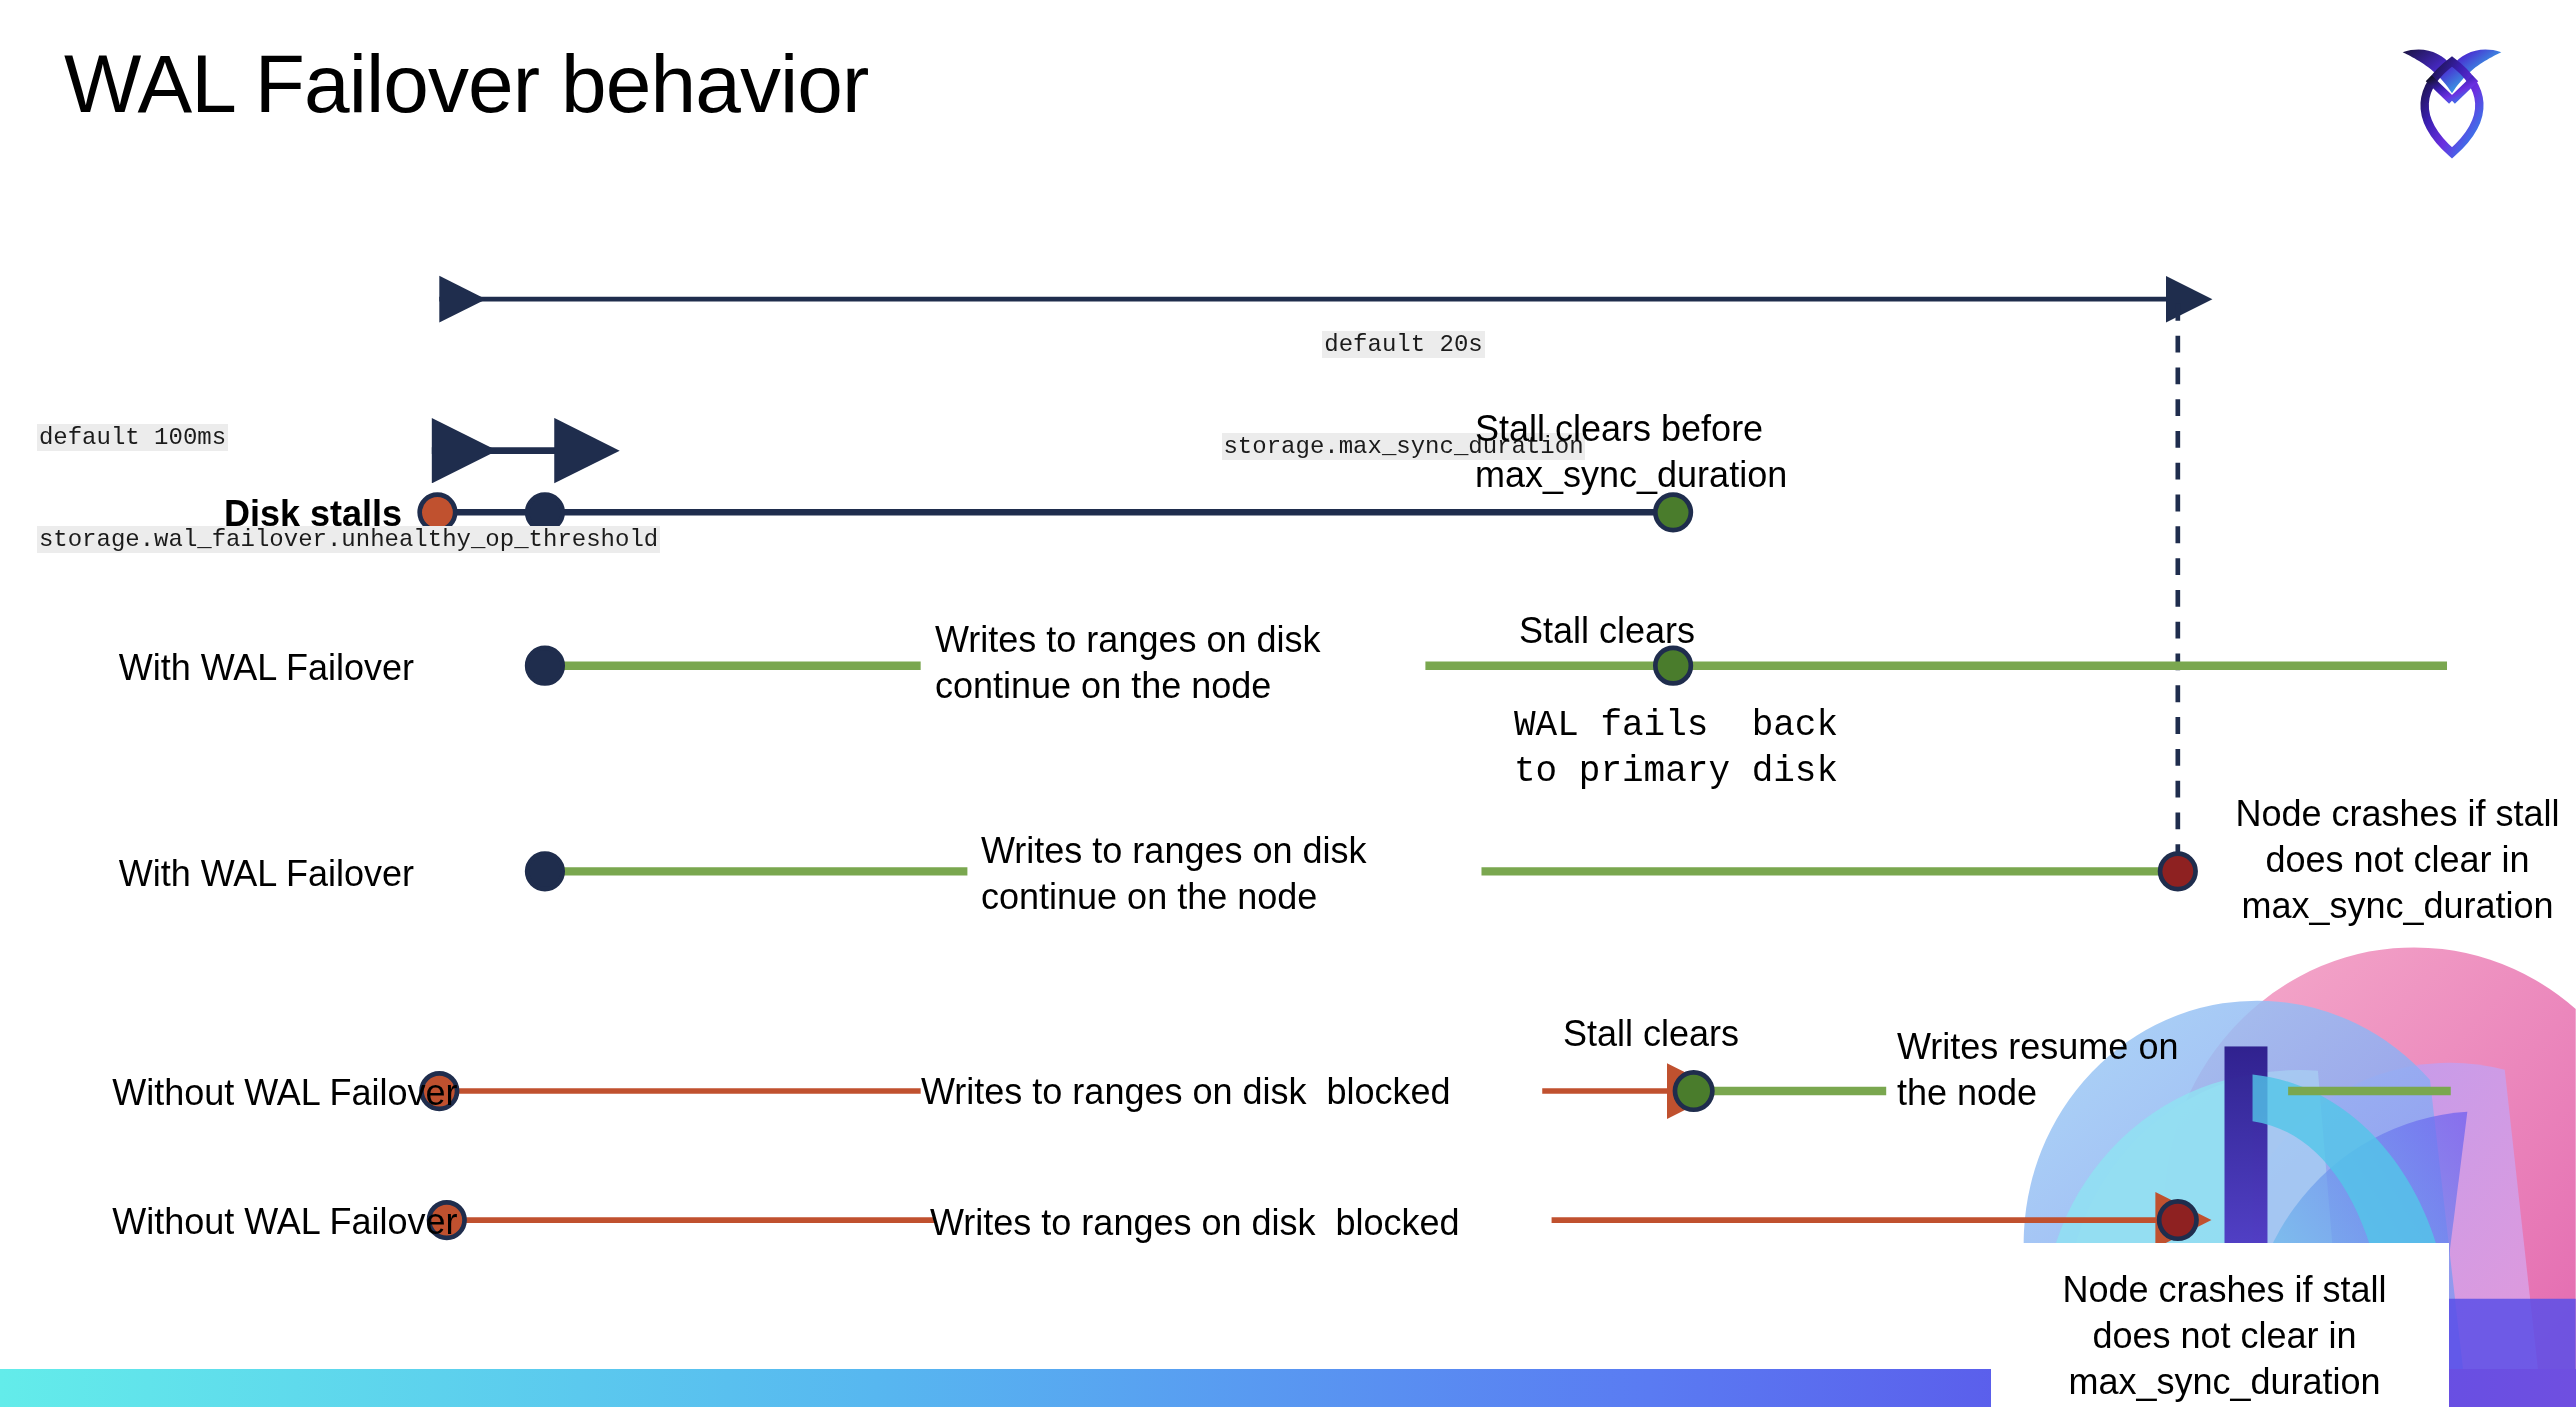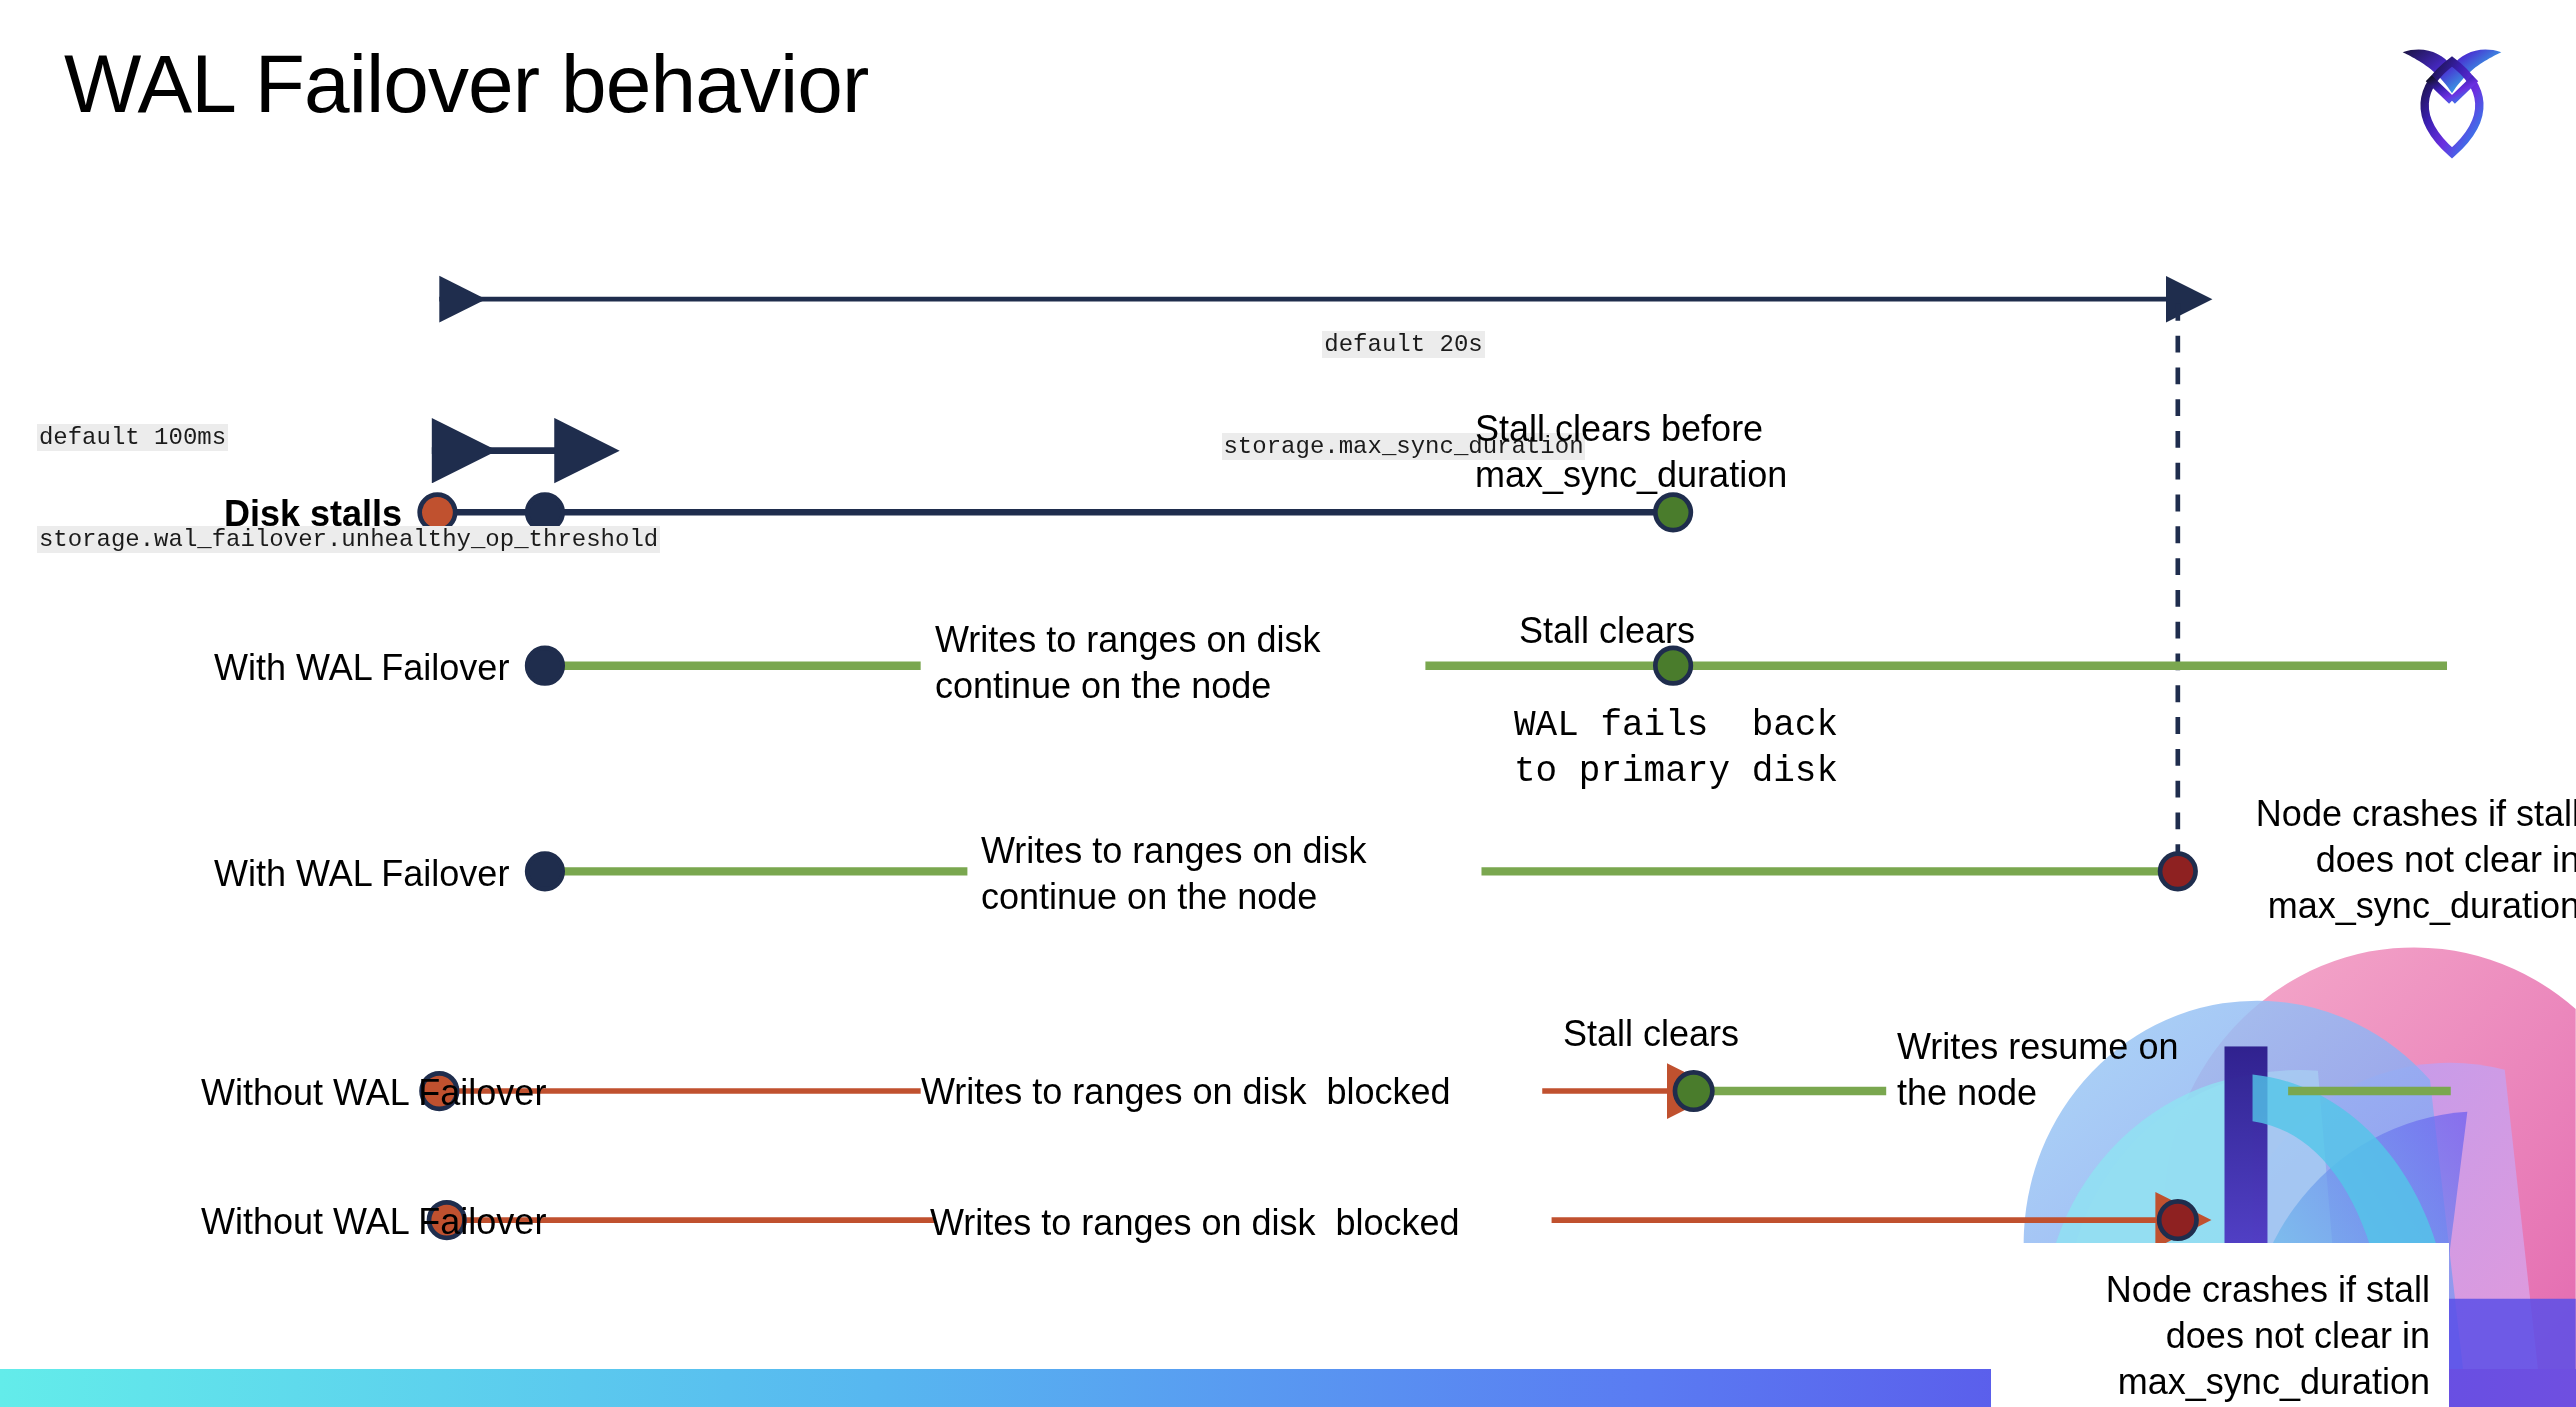--- a/index.html
+++ b/index.html
@@ -41,21 +41,21 @@
     white-space:pre;
   }
   .mono span{background:#ececec;padding:0 1.9px;}
   .lbl{
     position:absolute;color:#000000;
     font-family:"Liberation Sans", sans-serif;
     font-size:36px;line-height:1.28;white-space:pre;
   }
   .lbl.c{text-align:left;}
   .lbl.r{text-align:right;font-weight:bold;}
-  .lbl.l{text-align:right;}
+  .lbl.l{text-align:center;}
 
   
   #callout{
     position:absolute;left:1991px;top:1243px;width:458px;height:165px;
     background:#ffffff;
   }
   #callout .lbl{position:static;}
 </style>
 </head>
 <body>

